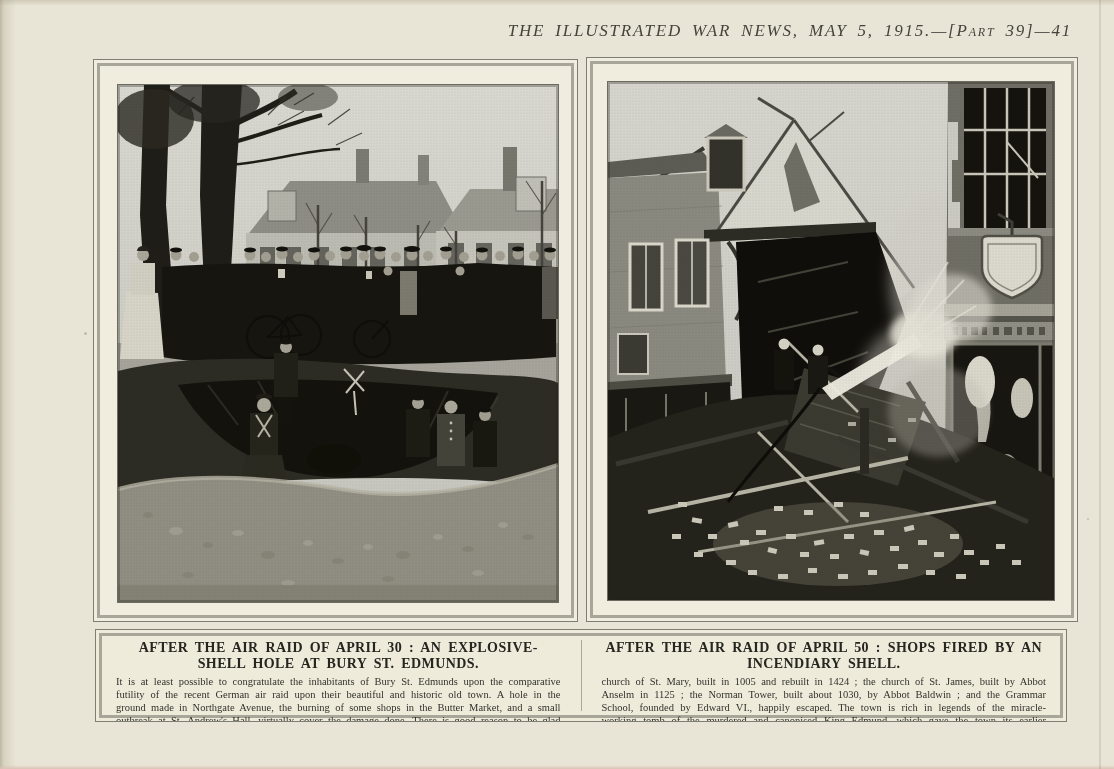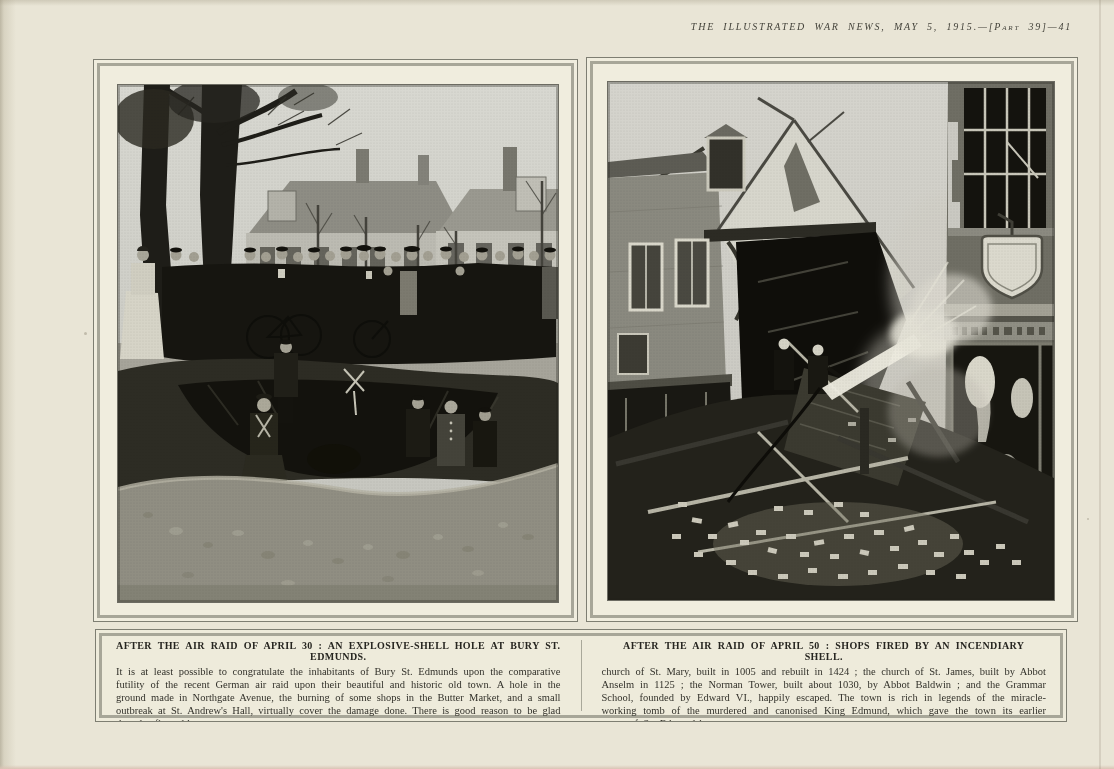--- a/index.html
+++ b/index.html
@@ -14,21 +14,21 @@
   .edge-top{position:absolute;left:0;top:0;width:100%;height:6px;
     background:linear-gradient(180deg,rgba(160,152,130,.35),rgba(233,229,214,0));}
   .edge-bottom{position:absolute;left:0;bottom:0;width:100%;height:4px;
     background:linear-gradient(0deg,#d9c4b4,rgba(233,229,214,0));}
   .edge-right-crease{position:absolute;right:13px;top:0;width:2px;height:100%;
     background:rgba(140,134,115,.22);}
   .fleck{position:absolute;border-radius:50%;background:rgba(120,112,92,.35);}
 
   .masthead{
     position:absolute;top:21px;right:42px;
-    font-style:italic;font-size:10px;letter-spacing:1.8px;word-spacing:4px;
+    font-style:italic;font-size:17px;letter-spacing:1.8px;word-spacing:4px;
     color:#45443c;white-space:nowrap;
   }
   .masthead .part{font-variant:small-caps;}
 
   
   .panel{
     position:absolute;border:1px solid #7e7e72;background:#f0edde;
     box-shadow: inset 0 0 0 3px #f0edde, inset 0 0 0 6px #a7a698;
   }
   .panel-left{left:93px;top:59px;width:483px;height:561px;}
@@ -41,21 +41,21 @@
 
   .caption-box{
     position:absolute;left:95px;top:629px;width:972px;height:93px;
     border:1px solid #7e7e72;background:#eeebdb;
     box-shadow: inset 0 0 0 3px #eeebdb, inset 0 0 0 6px #a7a698;
     display:flex;box-sizing:border-box;
   }
   .caption-col{flex:1;padding:10px 20px 6px;overflow:hidden;}
   .caption-divider{width:1px;background:#a9a89a;margin:10px 0;}
   .caption-title{
-    text-align:center;font-weight:bold;font-size:10px;
+    text-align:center;font-weight:bold;font-size:14px;
     letter-spacing:.4px;word-spacing:3px;color:#262520;margin:0 0 3px;
   }
   .caption-body{
     font-size:10.5px;line-height:13px;text-align:justify;
     word-spacing:2.5px;color:#33322b;margin:0;
   }
 </style>
 </head>
 <body>
 

